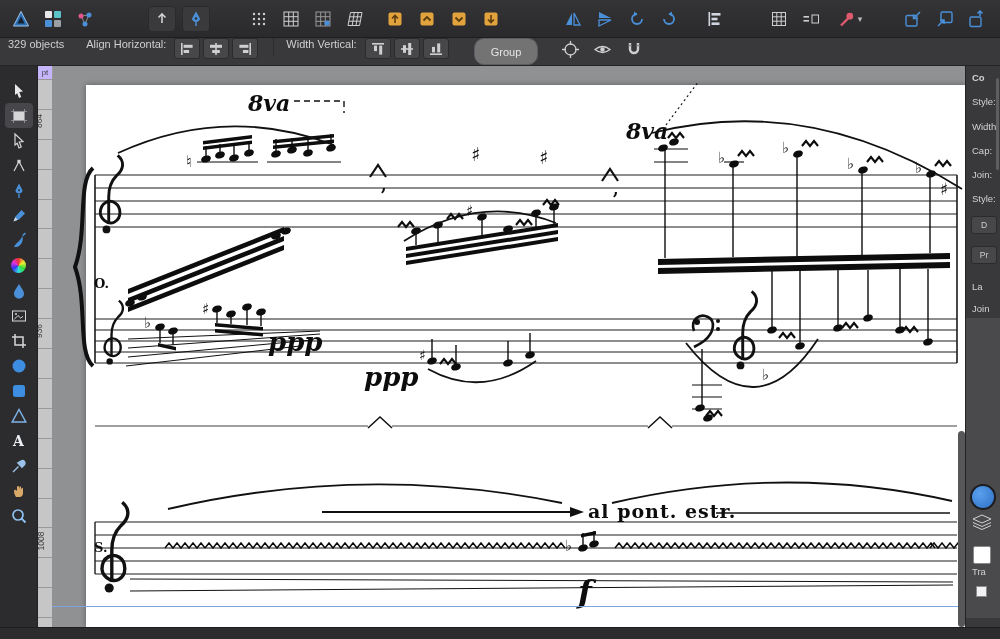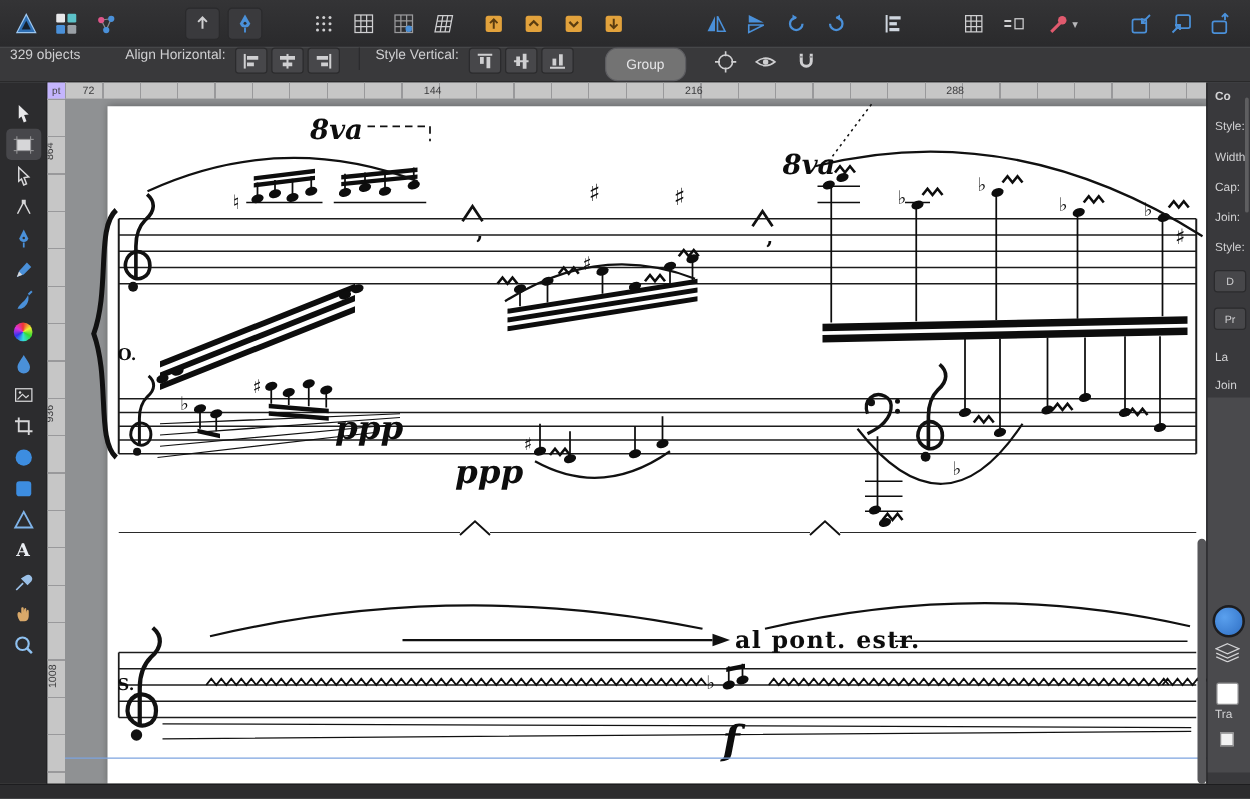--- a/index.html
+++ b/index.html
@@ -254,21 +254,21 @@
     <div class="ic">
       <svg width="18" height="18">
           <rect x="2" y="7" width="11" height="9.5" rx="1.5" stroke="#4a90d9" fill="none" stroke-width="1.4"></rect>
           <path d="M12 6 L12 1 M9.5 3.5 L12 1 L14.5 3.5" stroke="#4a90d9" stroke-width="1.5" fill="none"></path>
         </svg>
     </div>
   </div>
 
   <div class="tb-ctx">
     <span class="ctx-label">329 objects</span>
-    <span class="ctx-label" style="margin-left:28px;">Align Horizontal:</span>
+    <span class="ctx-label" style="margin-left:14px;">Align Horizontal:</span>
     <div class="abtn">
         <svg width="14" height="12">
           <rect x="1" y="0" width="1.6" height="12"></rect>
           <rect x="3.6" y="1.8" width="9" height="3"></rect>
           <rect x="3.6" y="7" width="5.5" height="3"></rect>
         </svg>
       </div>
     <div class="abtn">
         <svg width="14" height="12">
           <rect x="6.2" y="0" width="1.6" height="12"></rect>
@@ -277,21 +277,21 @@
         </svg>
       </div>
     <div class="abtn">
         <svg width="14" height="12">
           <rect x="11.4" y="0" width="1.6" height="12"></rect>
           <rect x="1.4" y="1.8" width="9" height="3"></rect>
           <rect x="4.9" y="7" width="5.5" height="3"></rect>
         </svg>
       </div>
     <div class="vsep"></div>
-    <span class="ctx-label">Style Vertical:</span>
+    <span class="ctx-label">Width Vertical:</span>
     <div class="abtn">
         <svg width="14" height="12" style="transform:rotate(90deg)">
           <rect x="1" y="0" width="1.6" height="12"></rect>
           <rect x="3.6" y="1.8" width="9" height="3"></rect>
           <rect x="3.6" y="7" width="5.5" height="3"></rect>
         </svg>
       </div>
     <div class="abtn">
         <svg width="14" height="12" style="transform:rotate(90deg)">
           <rect x="6.2" y="0" width="1.6" height="12"></rect>
@@ -423,26 +423,20 @@
           <svg width="18" height="18">
             <circle cx="8" cy="8" r="5" stroke="#8fc1f0" fill="none" stroke-width="1.7"></circle>
             <path d="M11.6 11.6 L15.5 15.5" stroke="#8fc1f0" stroke-width="2"></path>
           </svg>
         </div>
     </div>
 
     <div class="corner">
         <span>pt</span>
       </div>
-    <div class="ruler-h">
-      <span style="left:14px">72</span>
-      <span style="left:287px">144</span>
-      <span style="left:496px">216</span>
-      <span style="left:705px">288</span>
-    </div>
     <div class="ruler-v">
       <span style="top:37px">864</span>
       <span style="top:247px">936</span>
       <span style="top:457px">1008</span>
     </div>
 
     <div class="canvas">
       <div class="page"></div>
 
       <svg class="score" width="914" height="548" viewBox="52 78 914 548">

